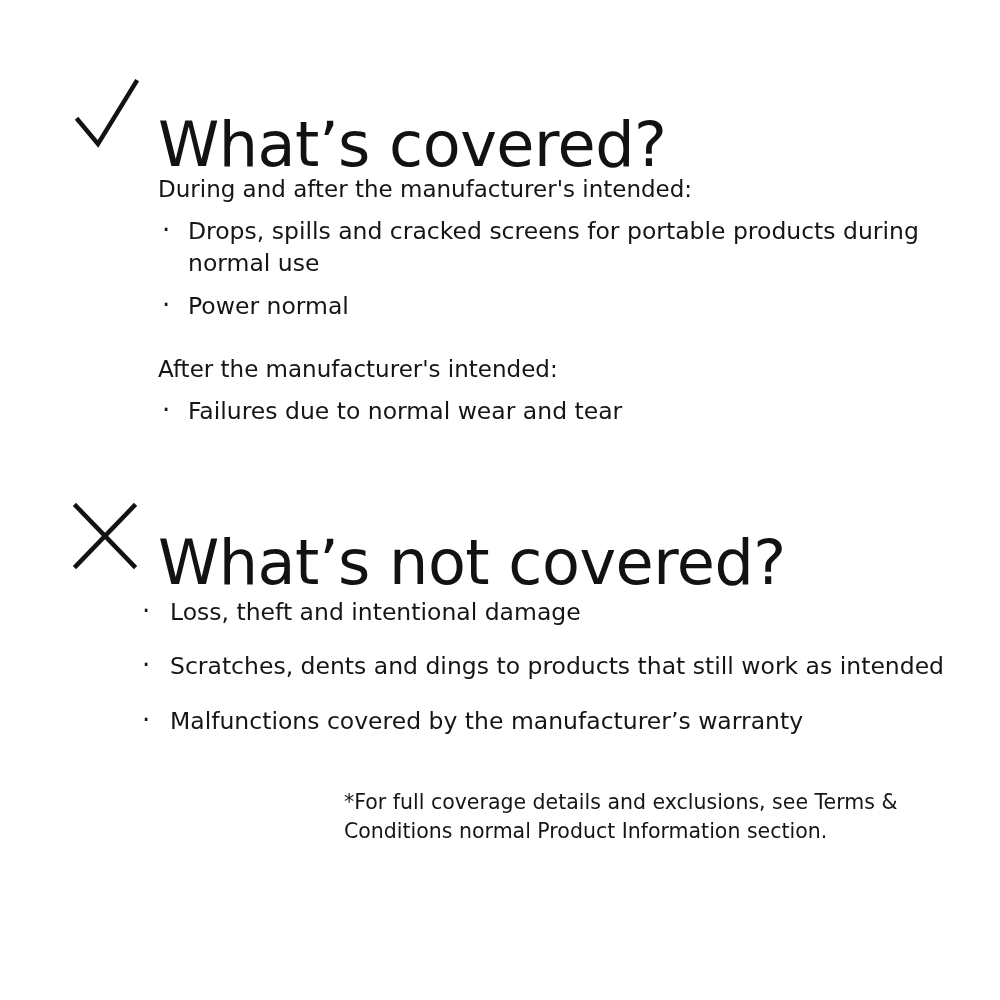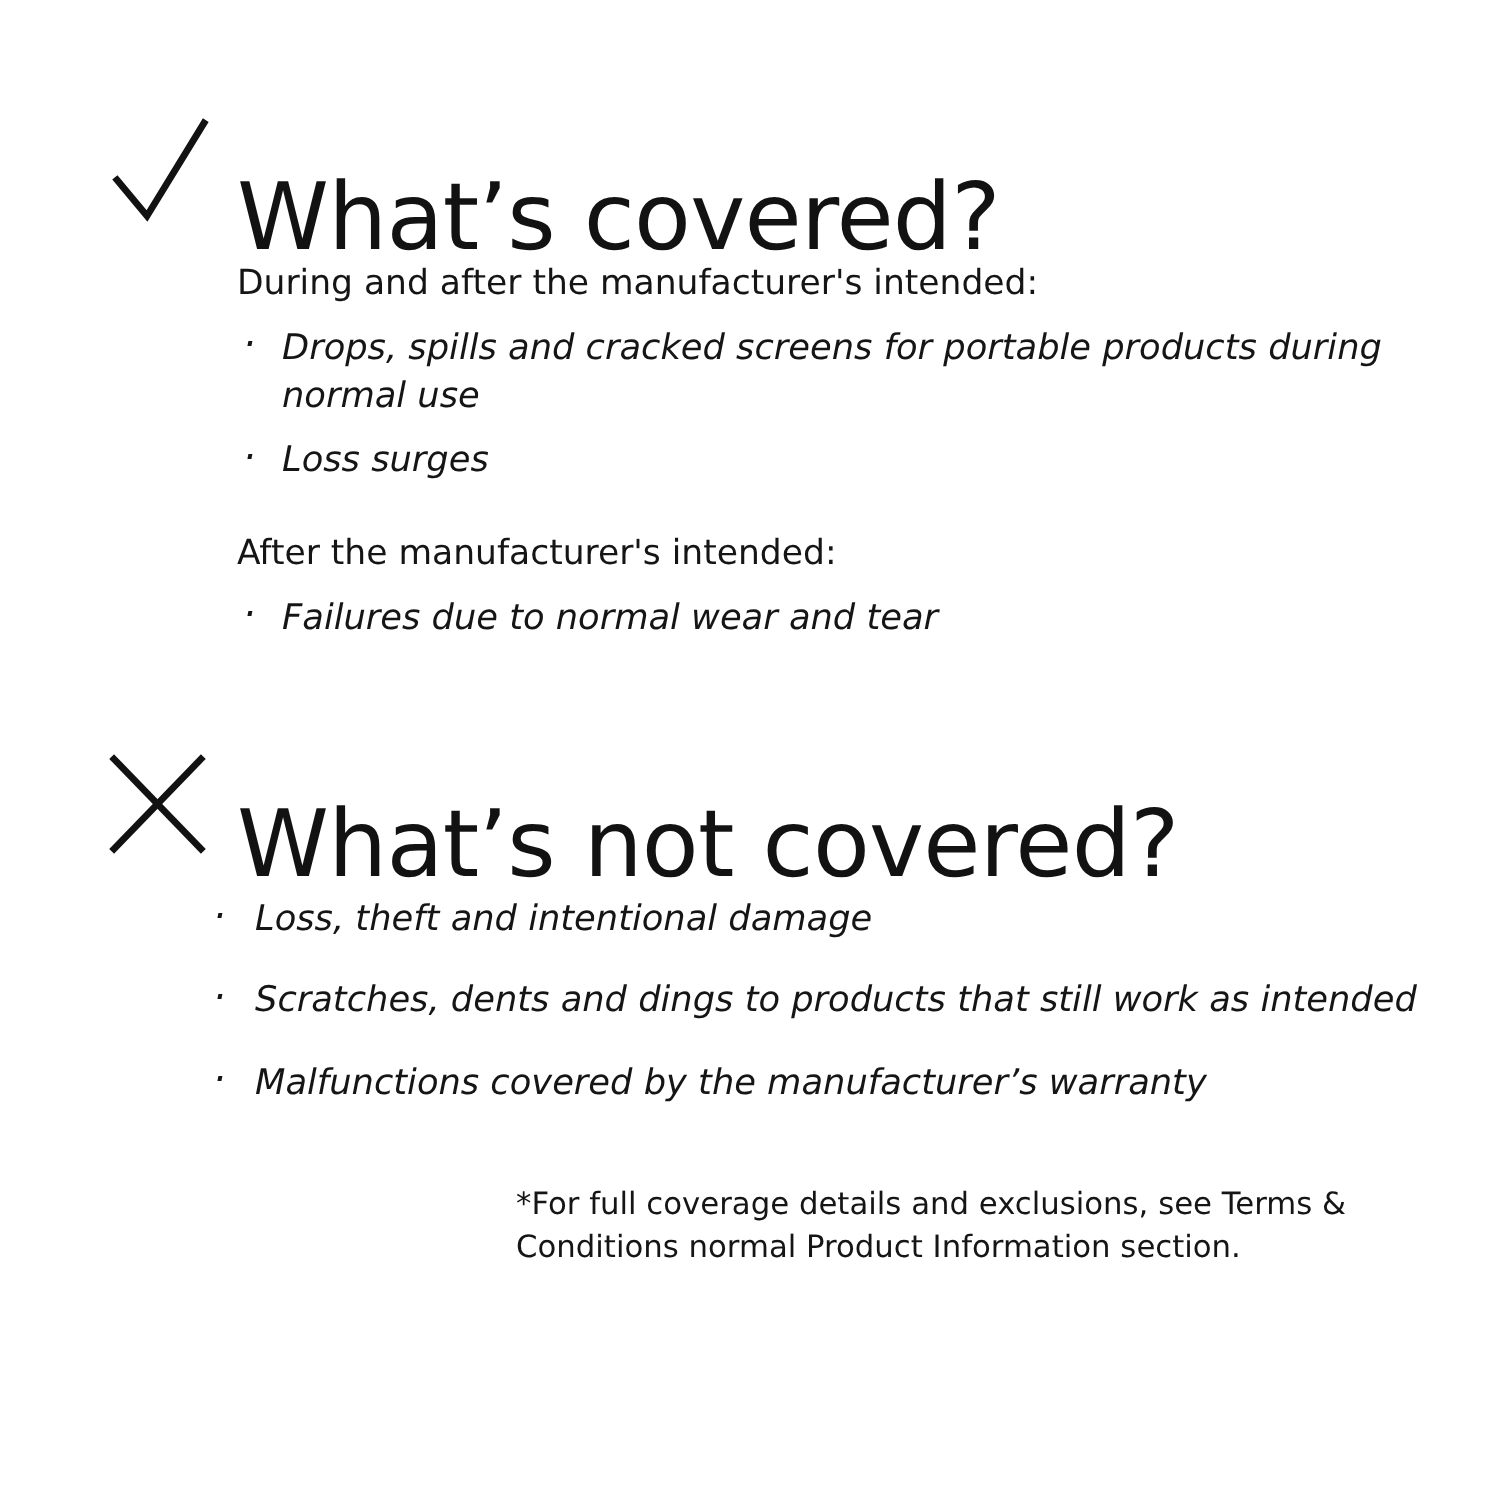--- a/index.html
+++ b/index.html
@@ -87,21 +87,20 @@
     margin: 0;
     padding: 0;
   }
   ul.bullets li {
     position: relative;
     padding-left: 30px;
     font-size: 23.5px;
     line-height: 1.38;
     margin: 10px 0 0 0;
     color: #151515;
-    font-style: italic;
   }
   ul.bullets li::before {
     content: "\00B7";
     position: absolute;
     left: 4px;
     top: -2px;
     font-size: 26px;
     line-height: 1.38;
     color: #151515;
   }
@@ -141,21 +140,21 @@
           <path d="M6 42 L26 66 L64 4" stroke="#121212" stroke-width="4.5" stroke-linecap="square" fill="none"></path>
         </svg>
       </span>
       <h1 class="section-title">What’s covered?</h1>
     </div>
 
     <div class="body-block">
       <p class="lead">During and after the manufacturer's intended:</p>
       <ul class="bullets">
         <li>Drops, spills and cracked screens for portable products during normal use</li>
-        <li>Loss surges</li>
+        <li>Power normal</li>
       </ul>
 
       <p class="lead second">After the manufacturer's intended:</p>
       <ul class="bullets">
         <li>Failures due to normal wear and tear</li>
       </ul>
     </div>
   </section>
 
   <section class="section-not-covered">

